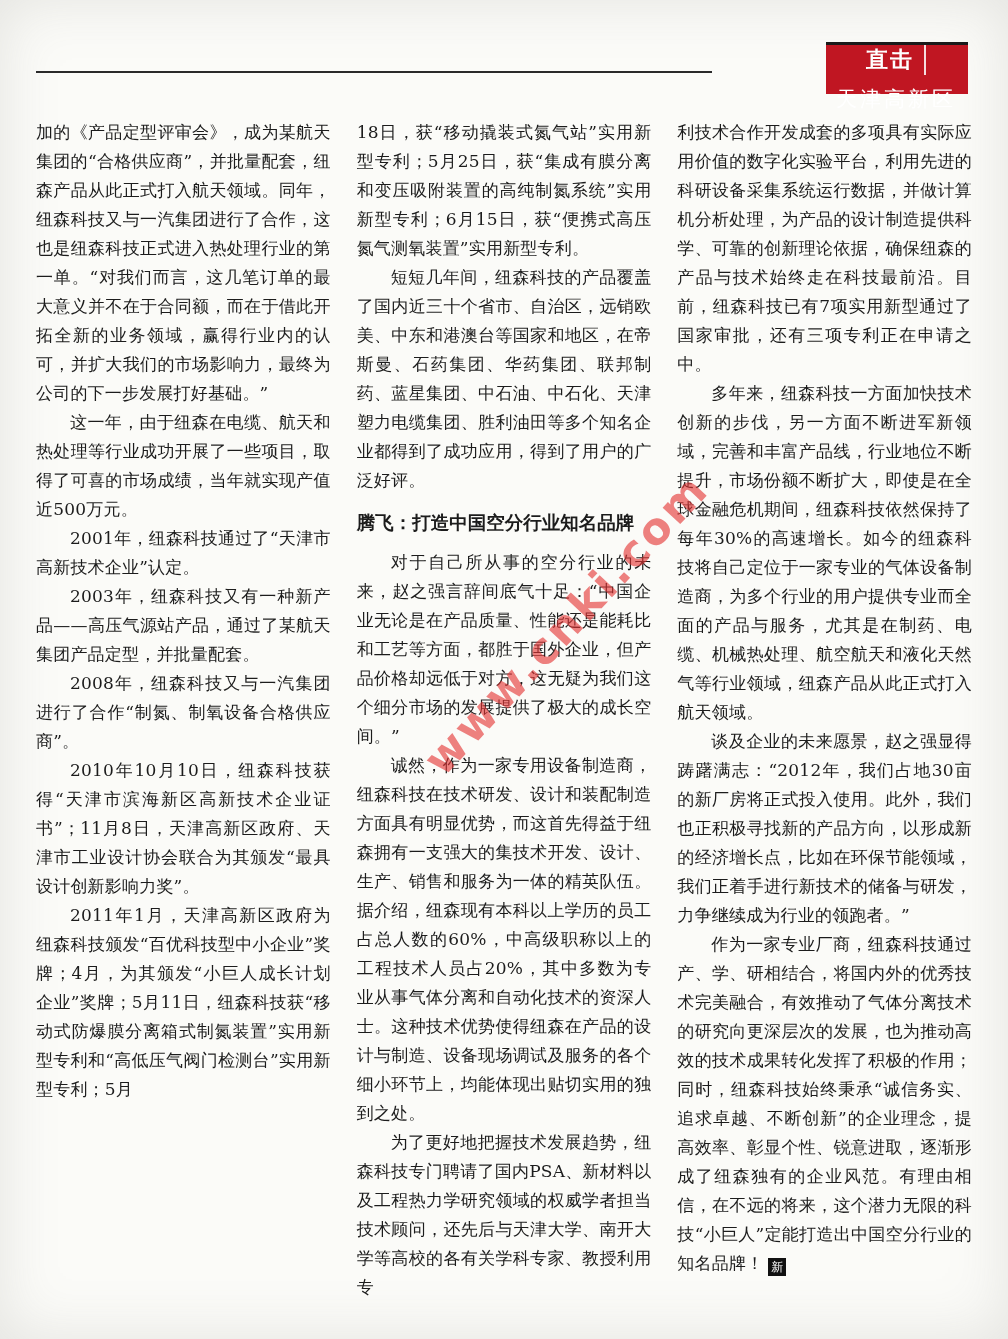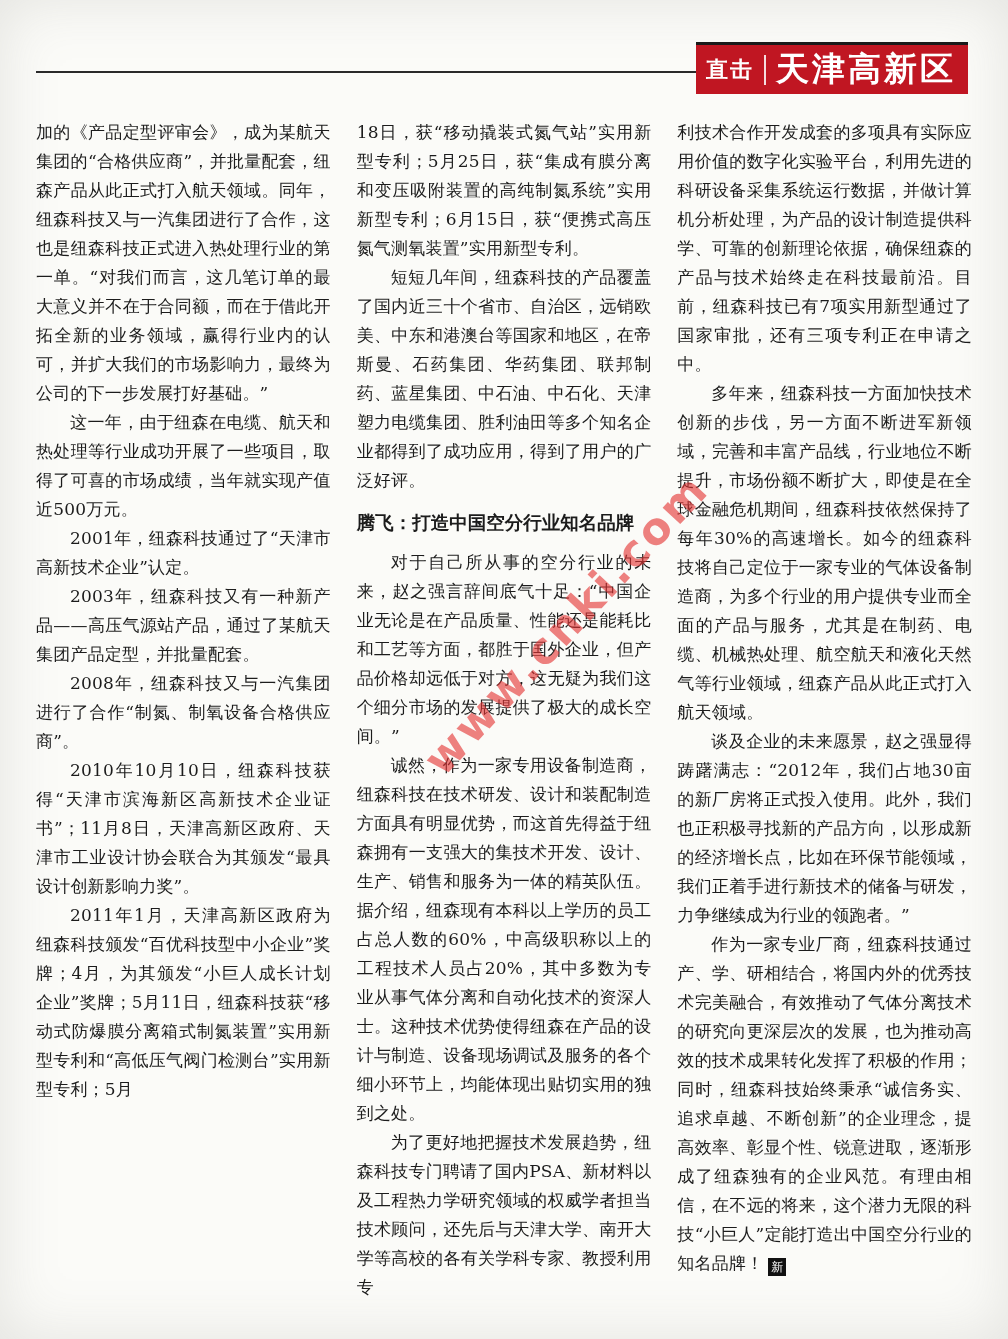--- a/index.html
+++ b/index.html
@@ -22,29 +22,30 @@
     position:absolute; top:71px; left:36px; width:676px; height:2px;
     background:#2a2a2a;
   }
   .banner {
     position:absolute; top:42px; right:40px; height:52px;
     display:flex; align-items:center;
     background:#c01622;
     border-top:3px solid #1a1a1a;
     padding:0 12px 0 10px; gap:10px;
     box-sizing:border-box;
+    flex-direction:column;
   }
   .banner-tag {
     color:#ffffff; font-size:22px; font-weight:bold; letter-spacing:2px;
     font-family:"DejaVu Sans","Liberation Sans",sans-serif;
     border-right:2px solid rgba(255,255,255,.85);
     padding-right:10px;
   }
   .banner-title {
-    color:#ffffff; font-size:33px; font-weight:bold; letter-spacing:3px;
+    color:#ffffff; font-size:21px; font-weight:normal; letter-spacing:3px;
     font-family:"DejaVu Sans","Liberation Sans",sans-serif;
     white-space:nowrap;
   }
 
   main.columns {
     position:absolute; top:118px; left:36px; width:936px;
     display:flex; gap:26px;
   }
   .column { flex:1 1 0; min-width:0; }
 

